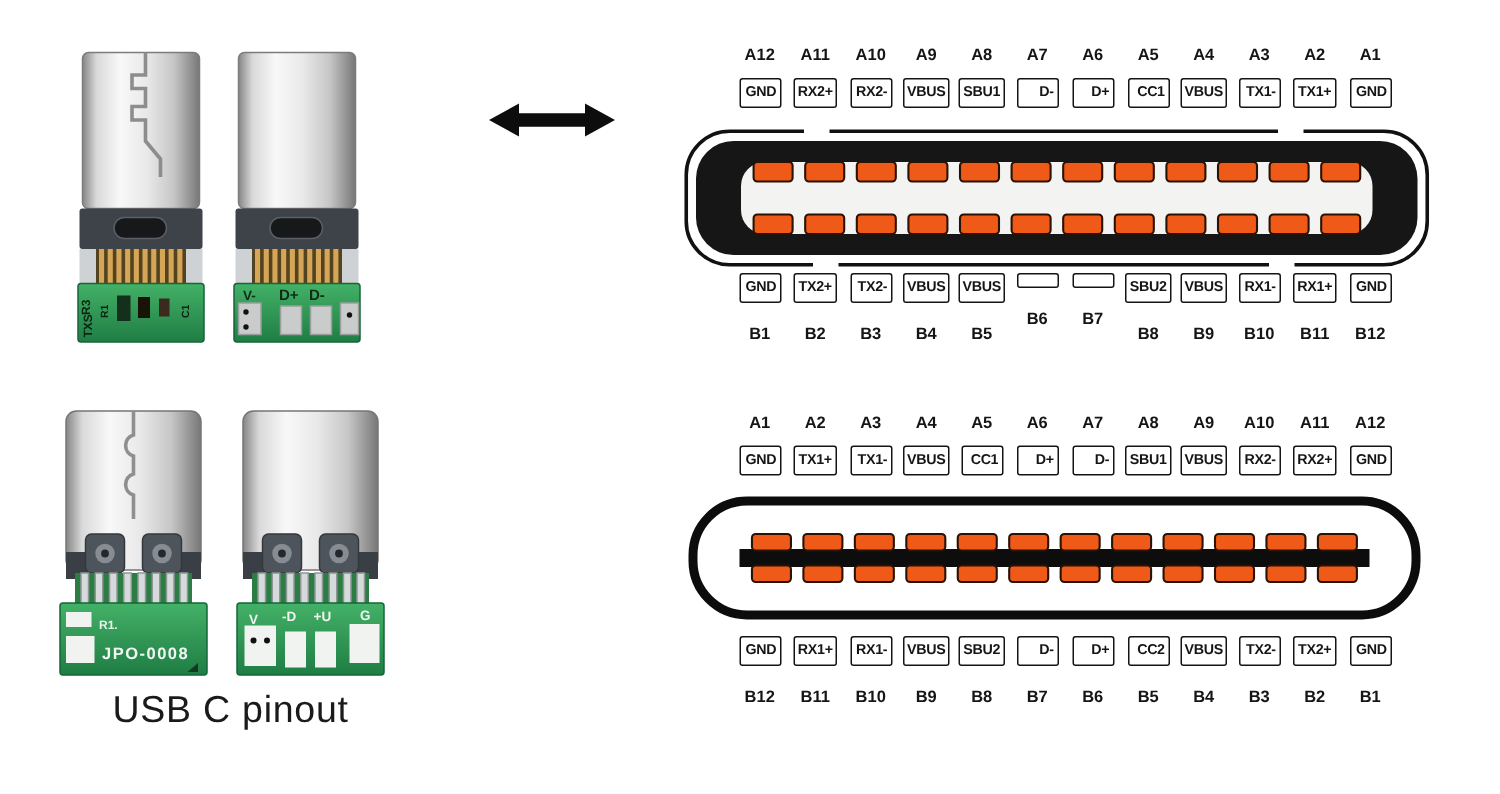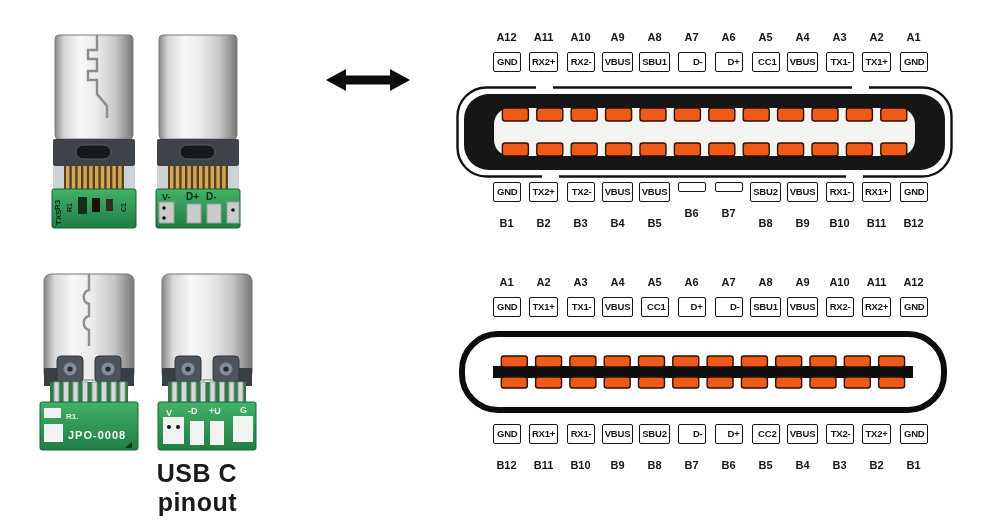--- a/index.html
+++ b/index.html
@@ -16,22 +16,22 @@
   .pin-row{position:absolute;display:flex;}
   .pin-col{width:37px;display:flex;flex-direction:column;align-items:center;}
   .pin-num{font-weight:700;font-size:11px;color:#151515;line-height:14px;}
   .pin-row.top .pin-num{margin-bottom:8px;}
   .pin-row.bottom .pin-num{margin-top:14px;}
   .pin-box{font-weight:700;font-size:9.5px;line-height:10px;color:#151515;
            border:1.6px solid #141414;border-radius:2px;background:#fff;
            padding:4px 2px;min-width:28px;min-height:10px;text-align:right;
            white-space:nowrap;box-sizing:border-box;letter-spacing:-0.2px;}
 
-  .caption{position:absolute;font-weight:700;font-size:25px;letter-spacing:.5px;
-           color:#1a1a1a;text-align:right;}
+  .caption{position:absolute;font-weight:400;font-size:25px;letter-spacing:.5px;
+           color:#1a1a1a;text-align:left;}
 </style>
 </head>
 <body>
 
 <div class="stage">
 
   <svg width="0" height="0" style="position:absolute">
     <defs>
       <linearGradient id="metalH" x1="0" y1="0" x2="1" y2="0">
         <stop offset="0" stop-color="#868686"></stop>

